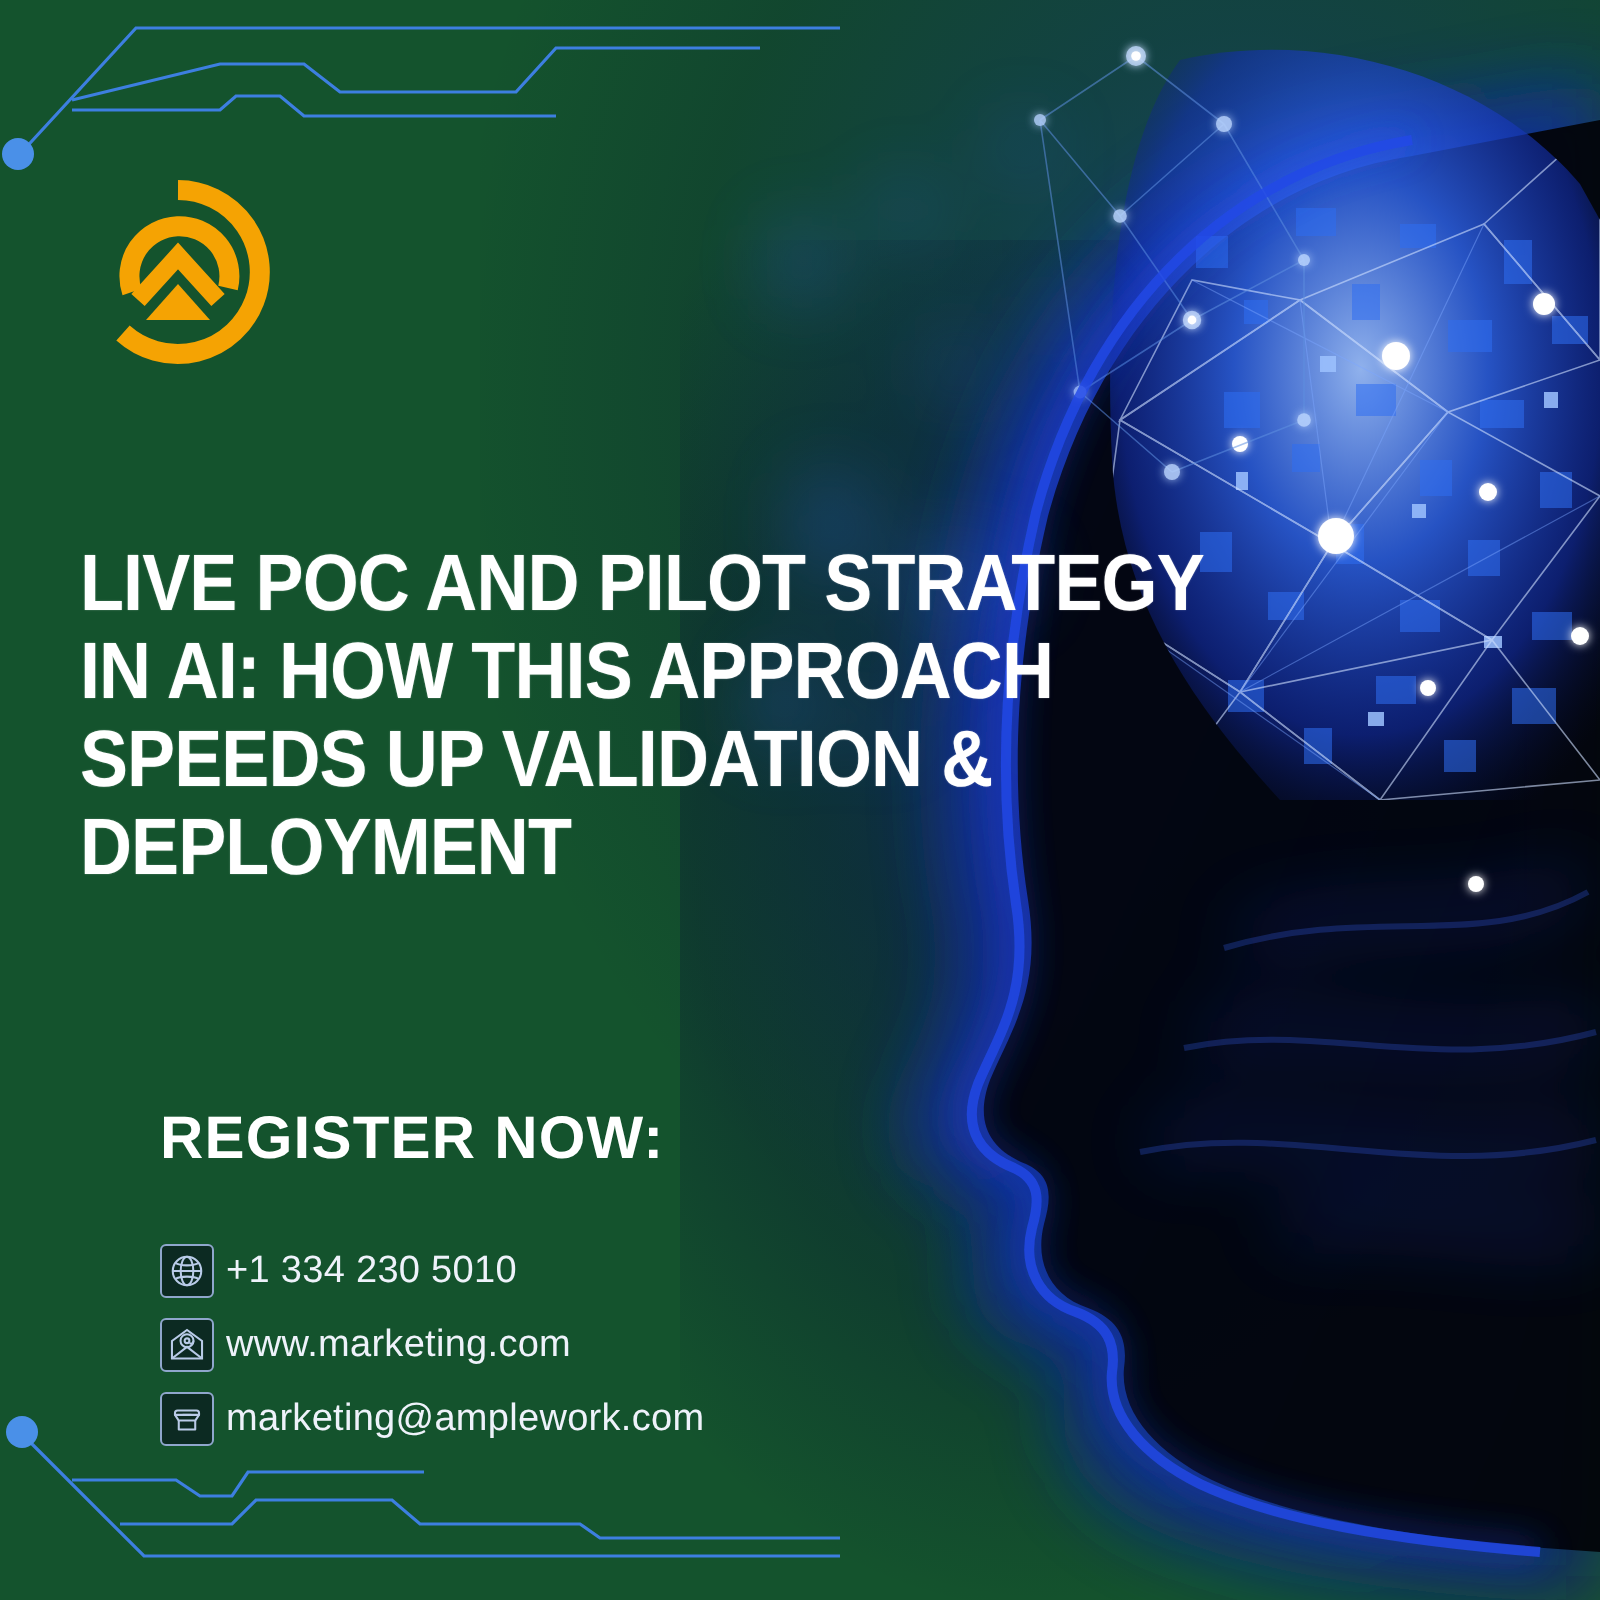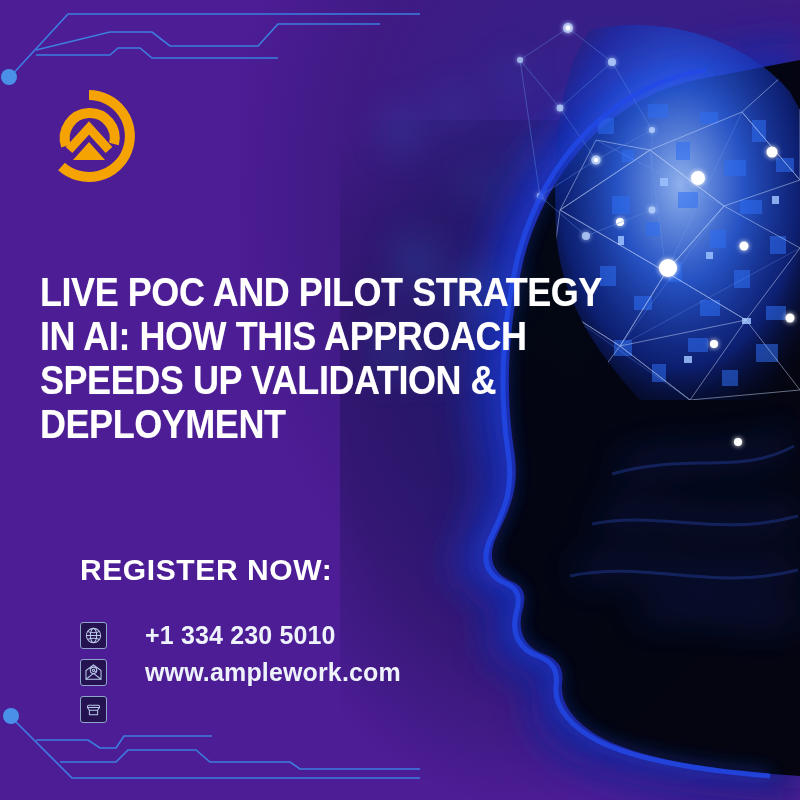--- a/index.html
+++ b/index.html
@@ -7,21 +7,21 @@
   html, body {
     width:800px; height:800px;
     background:#000005;
     font-family:"Liberation Sans", sans-serif;
     overflow:hidden;
   }
 
   #poster {
     position:relative;
     width:800px; height:800px;
-    background:#4c1d95;
+    background:#14532d;
     overflow:hidden;
   }
 
   
   .art-layer {
     position:absolute; inset:0;
     pointer-events:none;
   }
   .art-layer svg { display:block; width:800px; height:800px; }
 
@@ -112,25 +112,25 @@
     width:27px; height:27px;
     border:1px solid #8fa6cc;
     border-radius:3px;
     display:flex;
     align-items:center;
     justify-content:center;
     background:rgba(6,10,26,0.55);
   }
   .contact-icon svg { display:block; }
   .contact-text {
-    margin-left:38px;
+    margin-left:6px;
     color:#eef2fa;
     font-family:"Liberation Sans", sans-serif;
-    font-weight:700;
-    font-size:25px;
+    font-weight:400;
+    font-size:19px;
     letter-spacing:0.15px;
     white-space:nowrap;
   }
 </style>
 </head>
 <body>
 
 <div id="poster">
 
   <div class="right-glow"></div>
@@ -397,30 +397,31 @@
     <div class="contact-row">
       <span class="contact-icon">
         <svg width="19" height="19" viewBox="0 0 24 24" fill="none" stroke="#b9cbe8" stroke-width="1.3">
           <path d="M2.5 20.5 V9.5 L12 2.5 L21.5 9.5 V20.5 Z"></path>
           <path d="M2.5 20.5 L12 13.2 L21.5 20.5"></path>
           <circle cx="12" cy="9.3" r="4.1"></circle>
           <circle cx="12" cy="9.3" r="1.5"></circle>
           <path d="M16.1 9.3 C16.1 11 14.6 11.6 13.8 10.6"></path>
         </svg>
       </span>
-      <span class="contact-text">www.amplework.com</span>
+      <span class="contact-text">www.marketing.com</span>
     </div>
 
     <div class="contact-row">
       <span class="contact-icon">
         <svg width="19" height="19" viewBox="0 0 24 24" fill="none" stroke="#b9cbe8" stroke-width="1.3" stroke-linejoin="round">
           <path d="M6 6.6 H18 A1.6 1.6 0 0 1 19.6 8.2 V9.4 H4.4 V8.2
                    A1.6 1.6 0 0 1 6 6.6 Z"></path>
           <path d="M4.4 9.4 L6.8 13 H17.2 L19.6 9.4"></path>
           <path d="M6.8 13 V18.6 H17.2 V13"></path>
           <path d="M9.2 9.4 H14.8"></path>
         </svg>
       </span>
+      <span class="contact-text">marketing@amplework.com</span>
     </div>
 
   </div>
 
 </div>
 
 </body></html>

